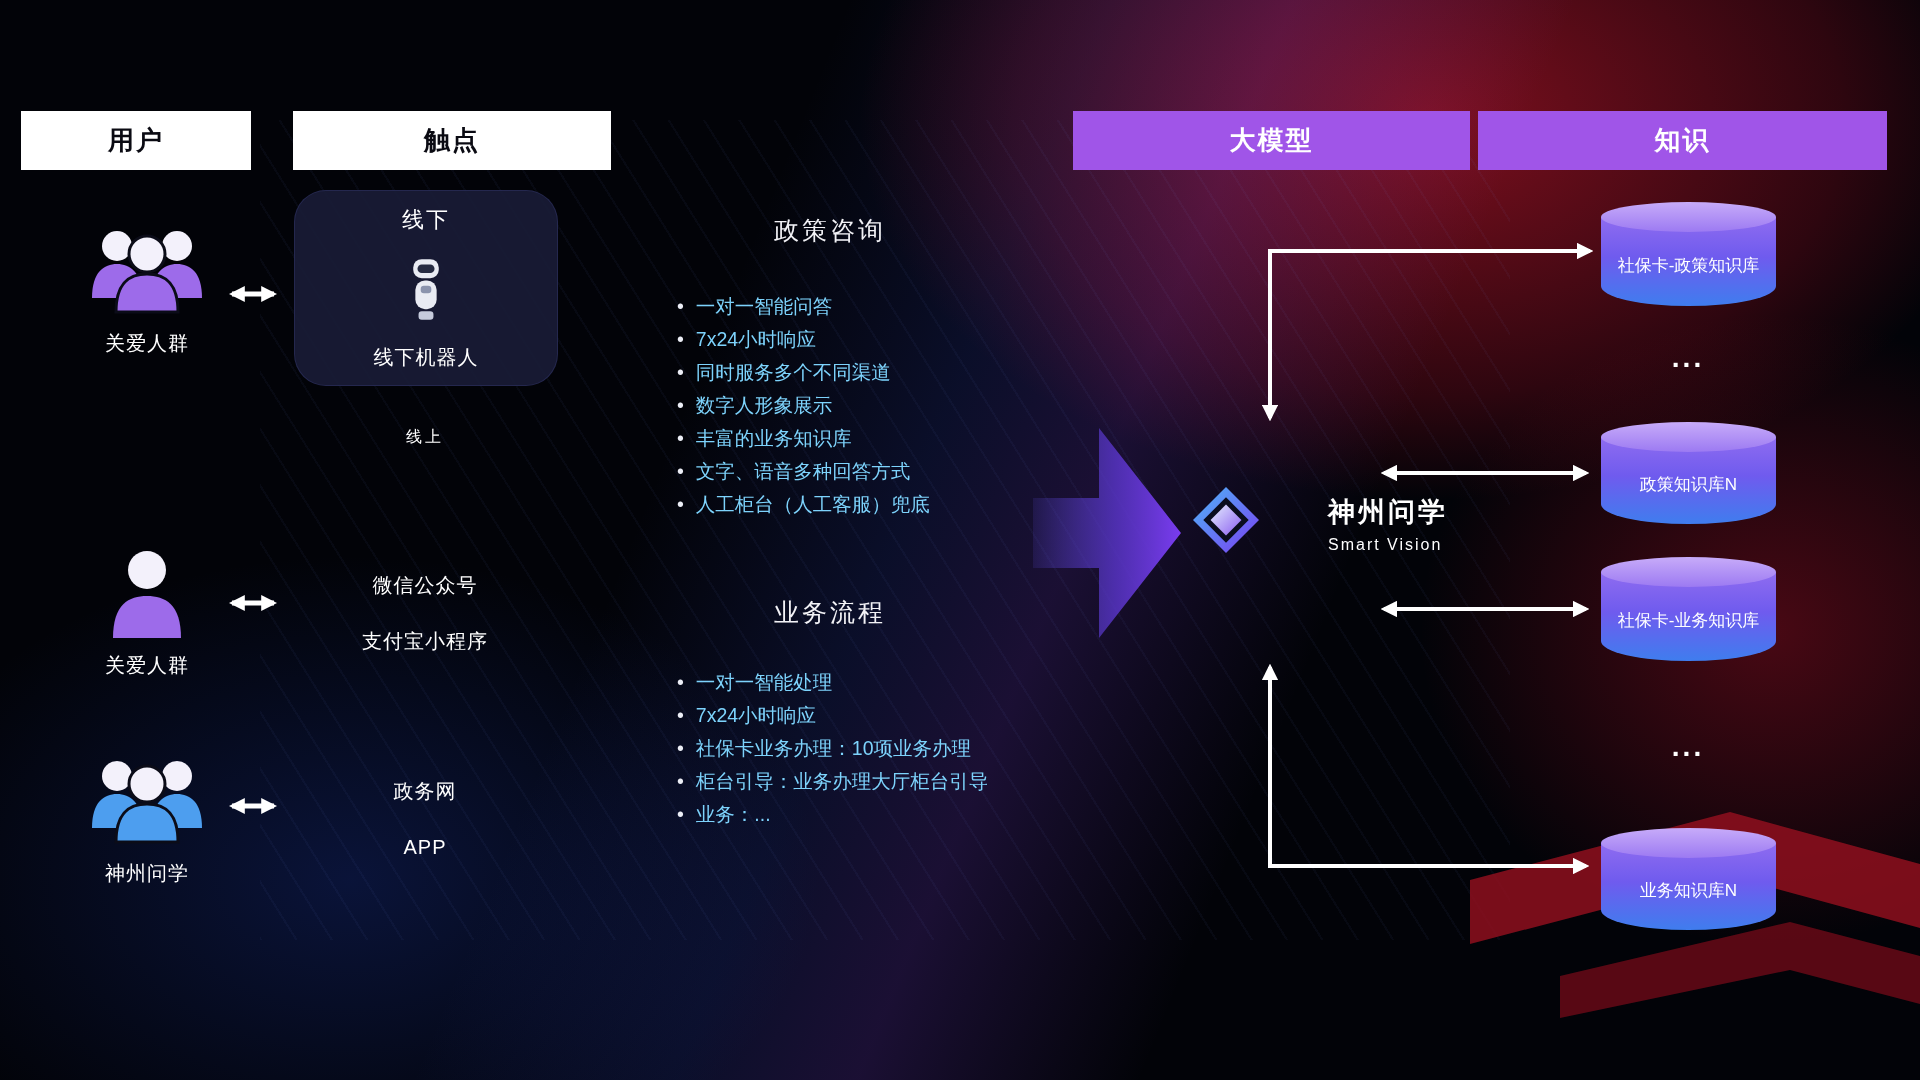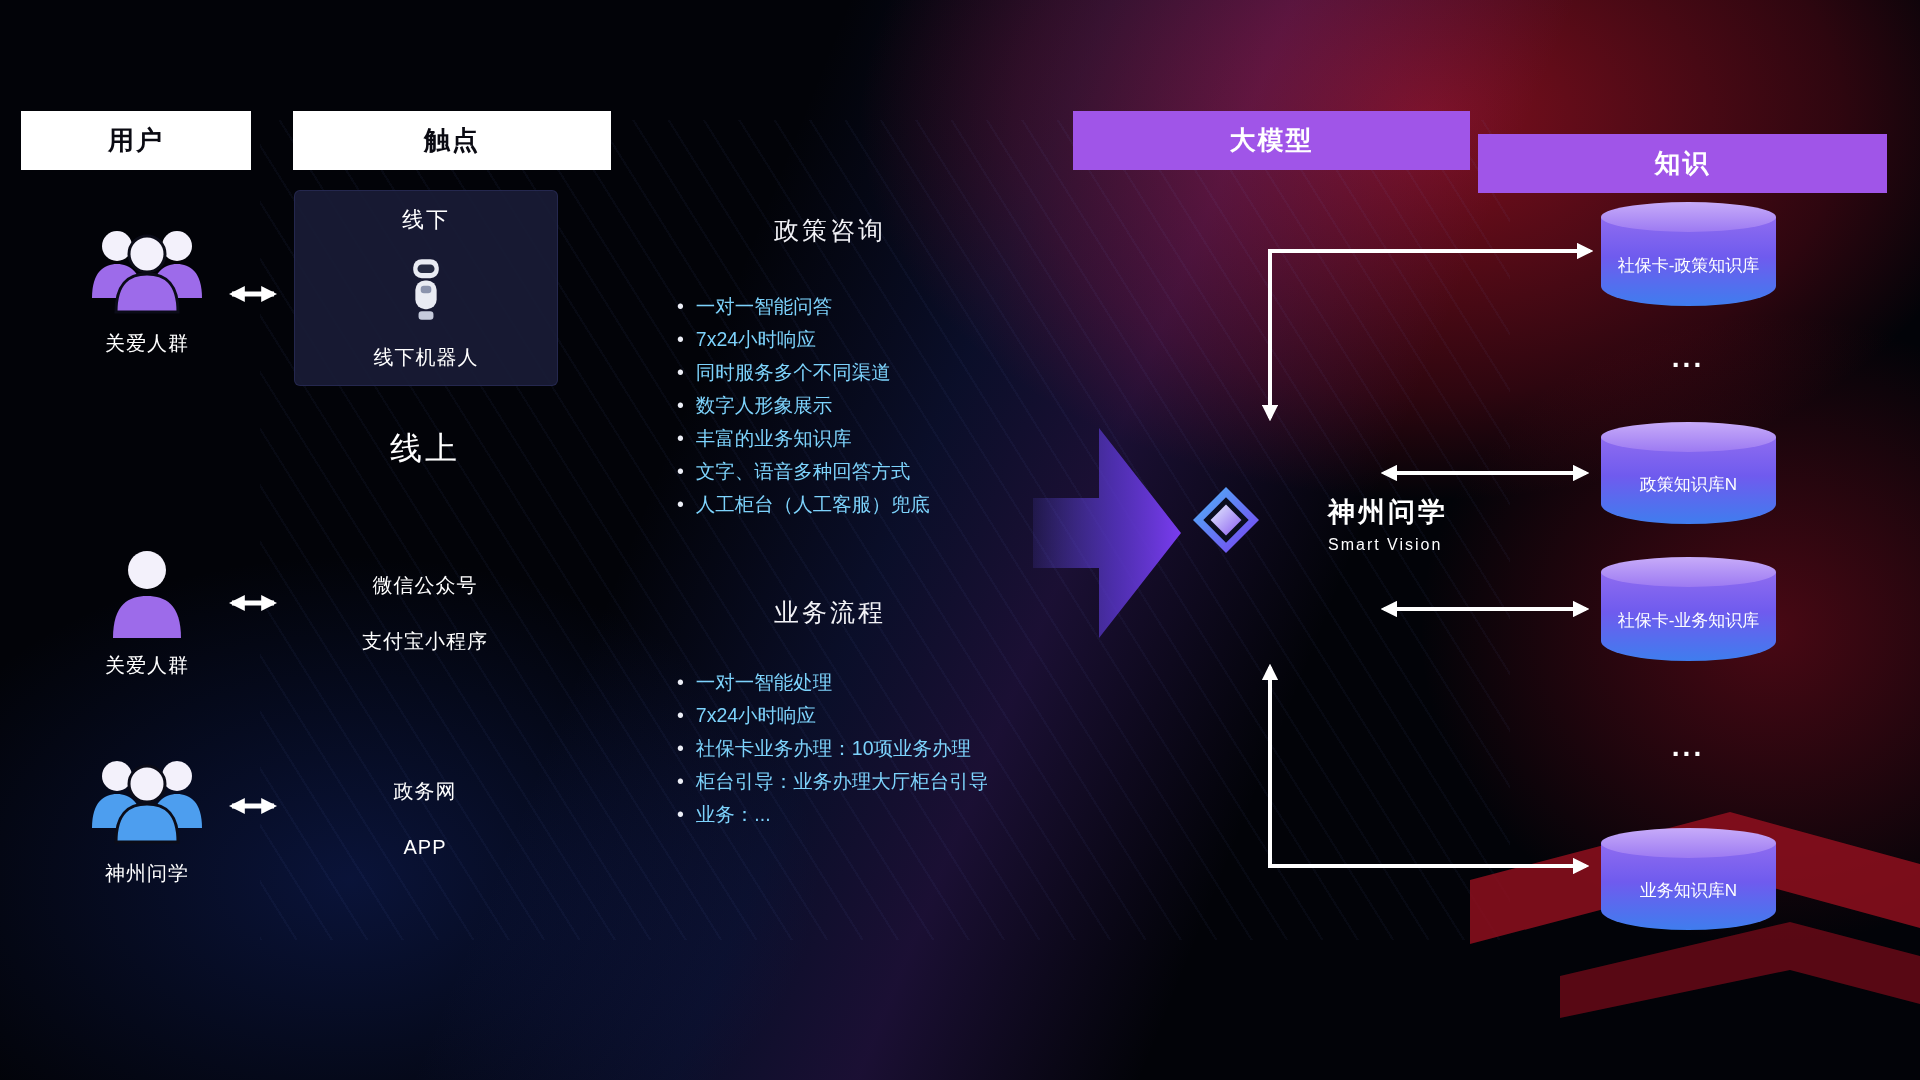--- a/index.html
+++ b/index.html
@@ -24,39 +24,39 @@
   
   .hdr { position:absolute; top:111px; height:59px; line-height:59px; text-align:center;
          font-size:26px; font-weight:bold; letter-spacing:2px; }
   .hdr-white { background:#ffffff; color:#0a0a12; }
   .hdr-blue  { color:#fff; }
   .hdr-purple{ color:#ffffff; }
   .hdr1 { left:21px;   width:230px; }
   .hdr2 { left:271px;  width:318px;margin-left:22px; }
   .hdr3 { left:595px;  width:471px; }
   .hdr4 { left:1073px; width:397px; }
-  .hdr5 { left:1478px; width:409px;margin-top:23px; }
+  .hdr5 { left:1478px; width:409px; }
 
   
   .user-block { position:absolute; width:150px; text-align:center; color:#fff; }
   .user-block .ulabel { display:block; margin-top:8px; font-size:20px; letter-spacing:1px; }
   .ub1 { left:72px; top:220px; }
   .ub2 { left:72px; top:548px; }
   .ub3 { left:72px; top:750px; }
   .harrow { position:absolute; }
 
   
   .offline-card { position:absolute; left:294px; top:190px; width:264px; height:196px;
-    background:rgba(26,28,56,.88); border:1px solid rgba(120,130,255,.14); border-radius:6px;
+    background:rgba(26,28,56,.88); border:1px solid rgba(120,130,255,.14); border-radius:32px;
     display:flex; flex-direction:column; align-items:center; justify-content:space-between;
     padding:14px 10px; color:#fff; }
   .offline-card .card-title { font-size:22px; letter-spacing:2px; }
   .offline-card .card-sub   { font-size:20px; letter-spacing:1px; }
   .tp-label { position:absolute; transform:translateX(-50%); color:#fff; white-space:nowrap; }
-  .tp-online { left:425px; top:427px; font-size:32px; letter-spacing:3px; }
+  .tp-online { left:425px; top:427px; font-size:16px; letter-spacing:3px; }
   .tp-ch { font-size:20px; letter-spacing:1px; }
 
   
   .scn-title { position:absolute; transform:translateX(-50%); color:#f2f2f6; font-size:25px;
                letter-spacing:3px; white-space:nowrap; }
   .scn-list { position:absolute; left:677px; list-style:none; color:#7dd3fc; font-size:19.5px; }
   .scn-list li { line-height:33px; white-space:nowrap; }
   .scn-list li::before { content:"•"; margin-right:12px; color:#eceef6; }
 
   

